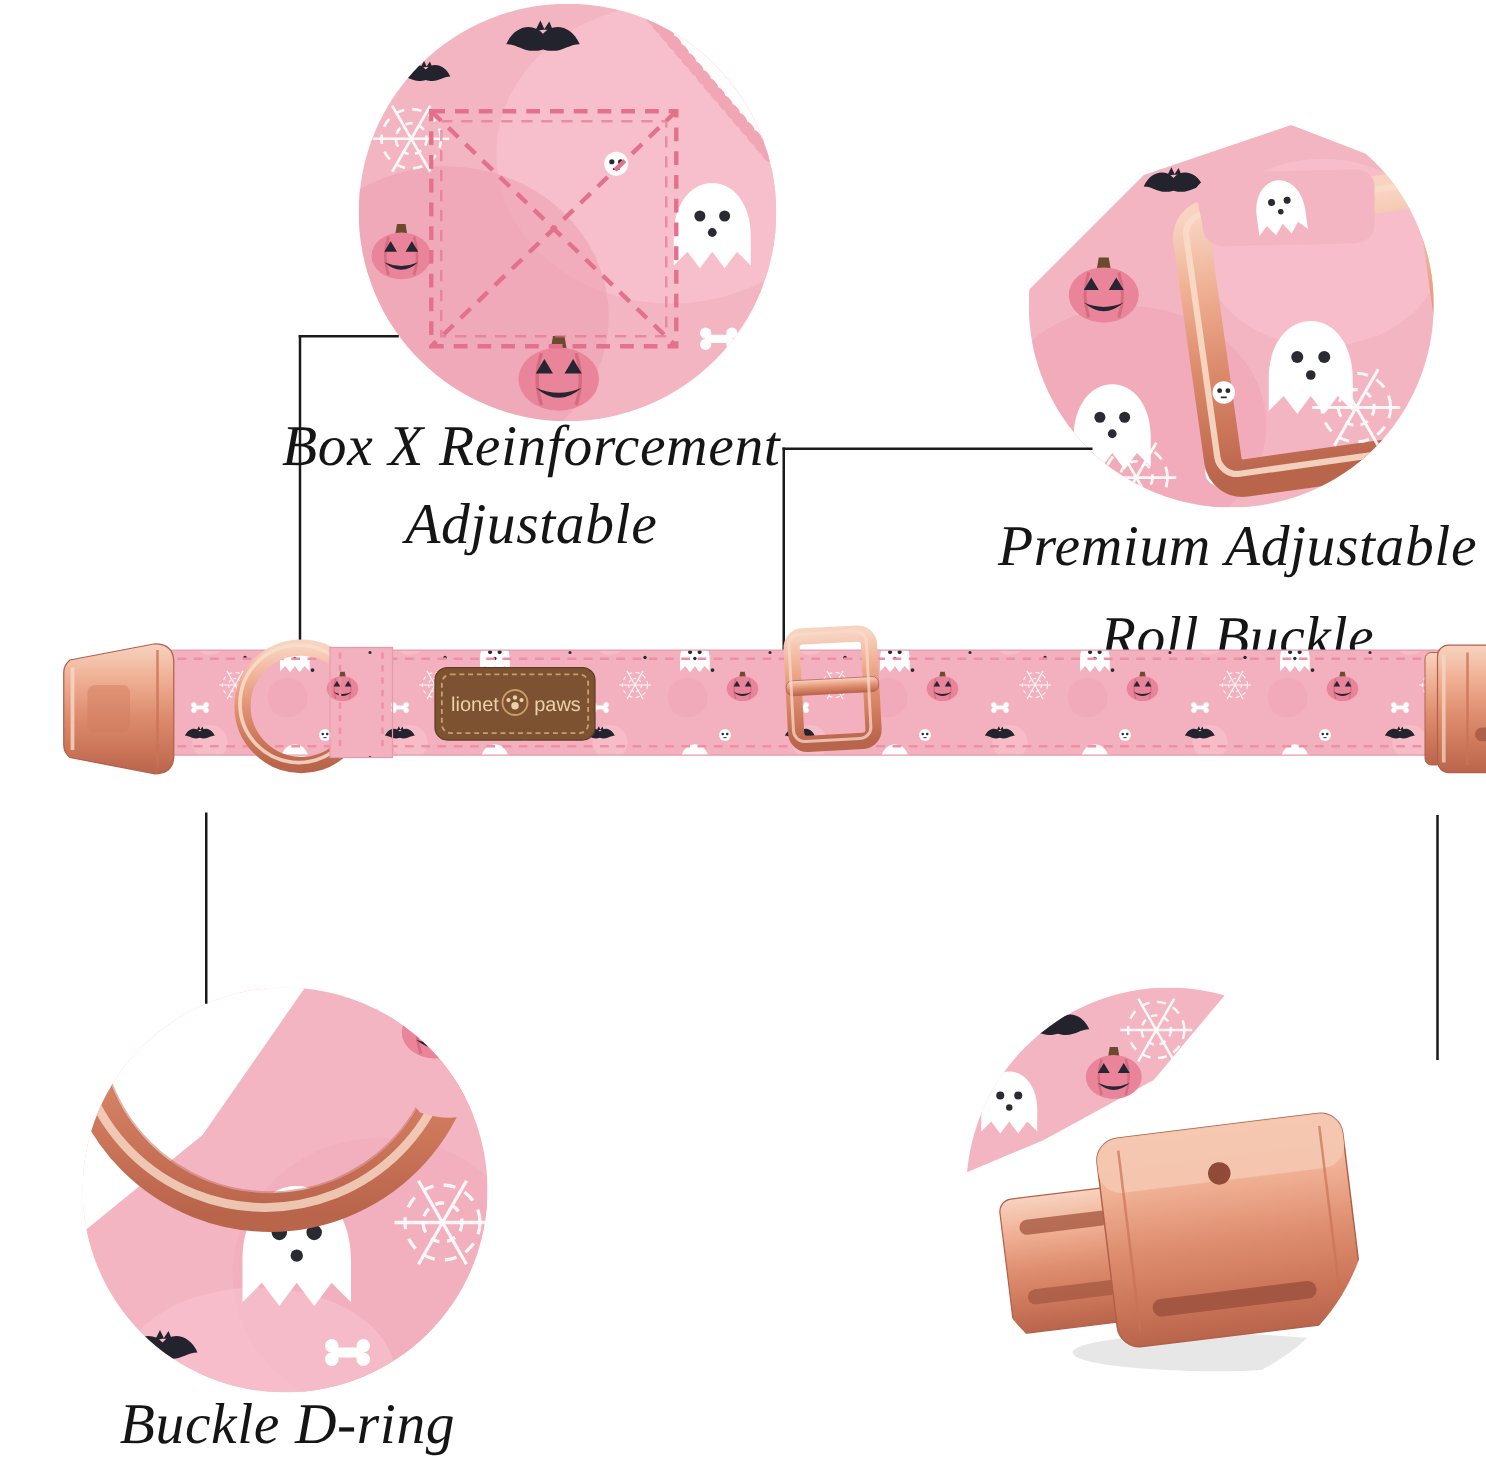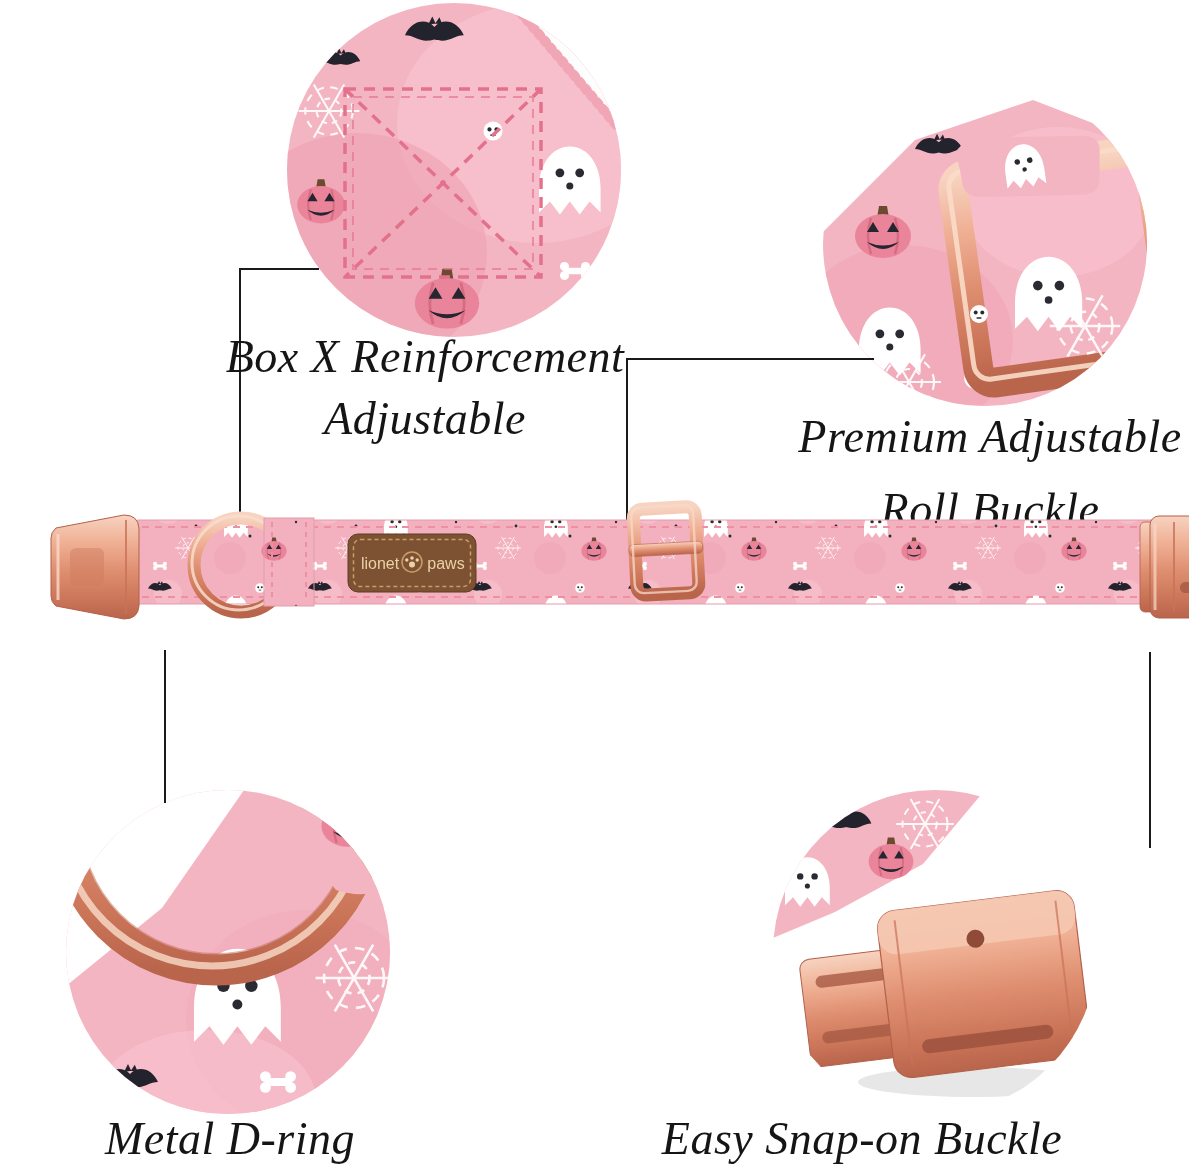--- a/index.html
+++ b/index.html
@@ -193,26 +193,23 @@
     <div class="line">Box X Reinforcement</div>
     <div class="line">Adjustable</div>
   </div>
 
   <div class="feature-label label-roll" style="left:760px; top:400px; width:460px;">
     <div class="line">Premium Adjustable</div>
     <div class="line">Roll Buckle</div>
   </div>
 
   <div class="feature-label" style="left:30px; top:1108px; width:400px;">
-    <div class="line">Metal D-ring</div>
-  </div>
-
-  <div class="feature-label" style="left:612px; top:1108px; width:500px;">
-    <div class="line">Easy Snap-on Buckle</div>
-  </div>
+    <div class="line">Buckle D-ring</div>
+  </div>
+
 
   <div class="collar-wrap">
     <svg viewBox="0 0 1189 150">
 
       <g>
         <rect x="86" y="28" width="1028" height="84" rx="4" fill="url(#fab)" stroke="#e49cab"></rect>
         <line x1="94" y1="35" x2="1106" y2="35" stroke="#ee8fa4" stroke-width="2" stroke-dasharray="7 6"></line>
         <line x1="94" y1="105" x2="1106" y2="105" stroke="#ee8fa4" stroke-width="2" stroke-dasharray="7 6"></line>
       </g>
 

